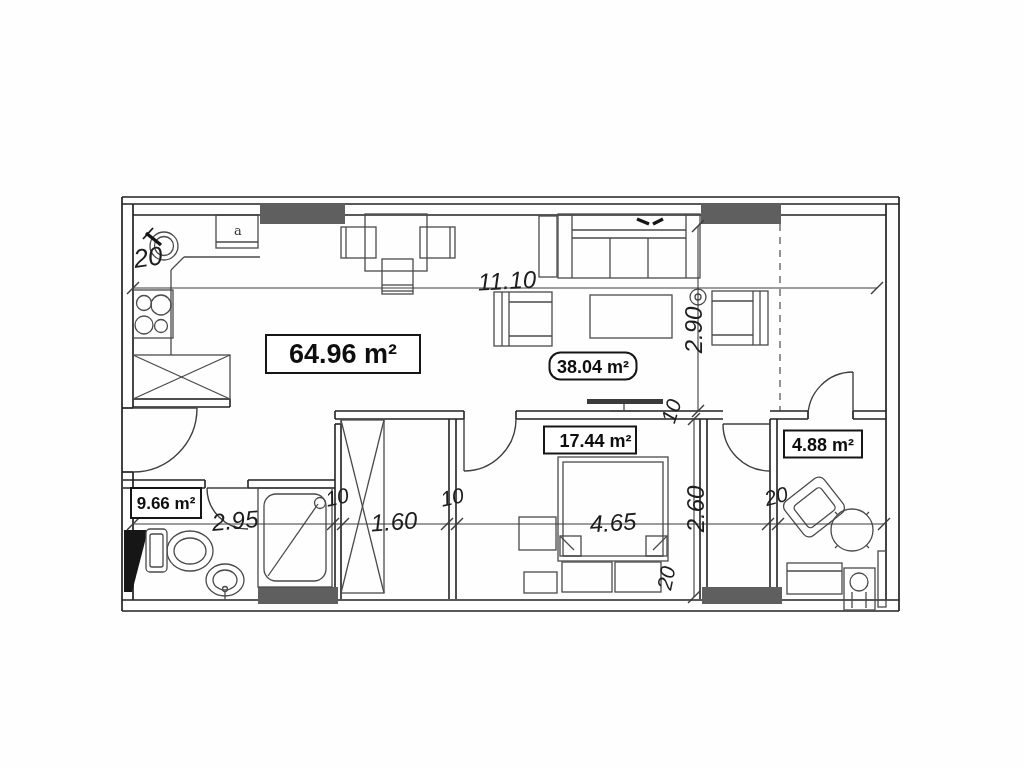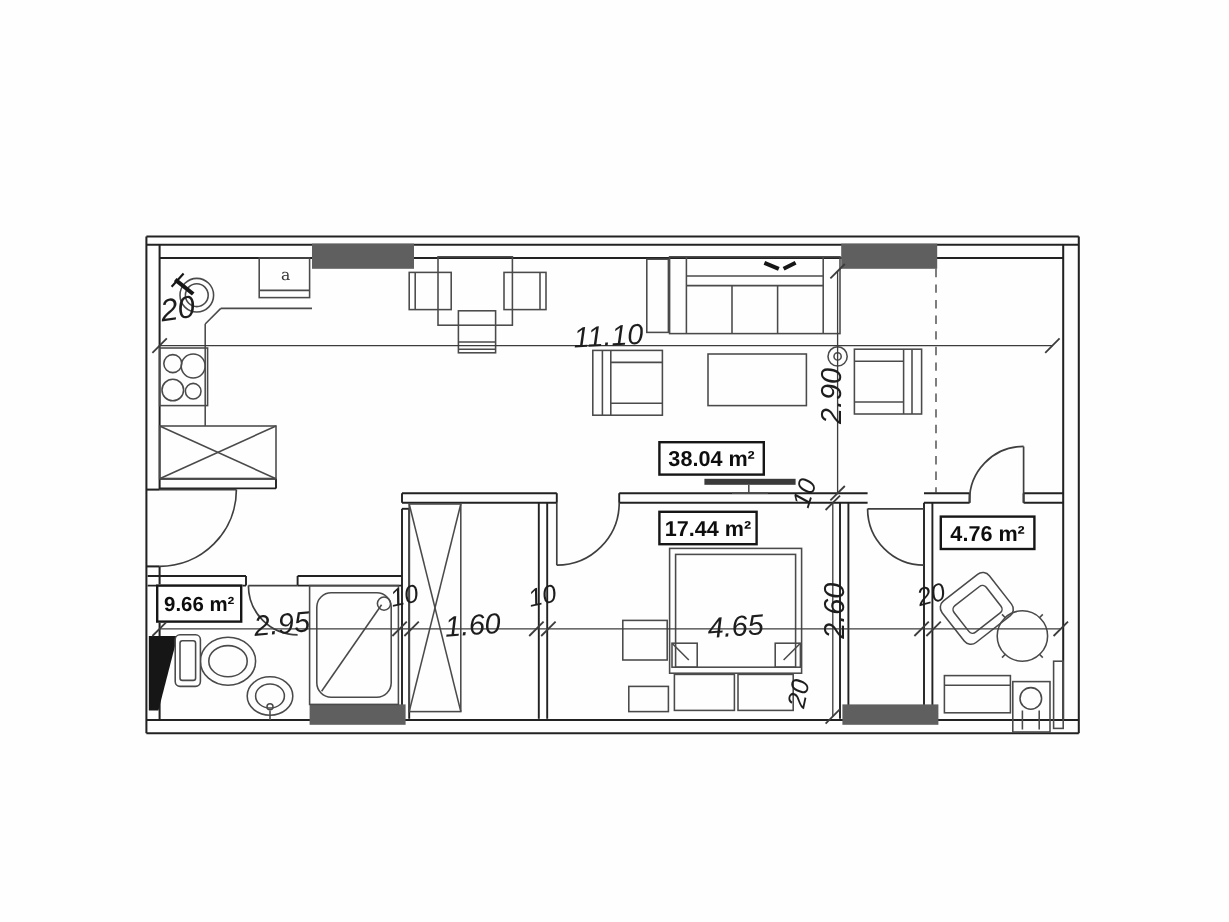--- a/index.html
+++ b/index.html
@@ -274,23 +274,24 @@
     <line x1="878" y1="530" x2="890" y2="518" stroke-width="1.5"></line>
 
     <line x1="694" y1="419" x2="694" y2="597"></line>
     <line x1="688" y1="425" x2="700" y2="413" stroke-width="1.5"></line>
     <line x1="688" y1="603" x2="700" y2="591" stroke-width="1.5"></line>
 
     <line x1="780" y1="224" x2="780" y2="411" stroke-dasharray="7 6"></line>
   </g>
 </svg>
 
-  <div class="arealabel" style="left:593px;top:382px;width:85px;height:25px;font-size:18px;">38.04 m²</div>
-  <div class="arealabel" style="left:590px;top:440px;width:79px;height:25px;font-size:18px;">17.44 m²</div>
-  <div class="arealabel" style="left:823px;top:444px;width:76px;height:25px;font-size:18px;">4.76 m²</div>
+  <div class="arealabel" style="left:343px;top:354px;width:152px;height:36px;font-size:27px;">64.96 m²</div>
+  <div class="arealabel" style="left:593px;top:366px;width:85px;height:25px;font-size:18px;border-radius:12px;">38.04 m²</div>
+  <div class="arealabel" style="left:590px;top:440px;width:79px;height:25px;font-size:18px;padding-left:11px;">17.44 m²</div>
+  <div class="arealabel" style="left:823px;top:444px;width:76px;height:25px;font-size:18px;">4.88 m²</div>
   <div class="arealabel" style="left:166px;top:503px;width:68px;height:28px;font-size:17px;">9.66 m²</div>
 
   <div class="dim" style="left:148px;top:257px;font-size:26px;transform:translate(-50%,-50%) rotate(-8deg);">20</div>
   <div class="dim" style="left:507px;top:281px;font-size:24px;transform:translate(-50%,-50%) rotate(-3deg);">11.10</div>
   <div class="dim" style="left:694px;top:330px;font-size:24px;transform:translate(-50%,-50%) rotate(-90deg);">2.90</div>
   <div class="dim" style="left:671px;top:411px;font-size:21px;transform:translate(-50%,-50%) rotate(-72deg);">10</div>
   <div class="dim" style="left:235px;top:521px;font-size:24px;transform:translate(-50%,-50%) rotate(-5deg);">2.95</div>
   <div class="dim" style="left:337px;top:497px;font-size:21px;transform:translate(-50%,-50%) rotate(-12deg);">10</div>
   <div class="dim" style="left:394px;top:522px;font-size:24px;transform:translate(-50%,-50%) rotate(-4deg);">1.60</div>
   <div class="dim" style="left:452px;top:497px;font-size:21px;transform:translate(-50%,-50%) rotate(-12deg);">10</div>

